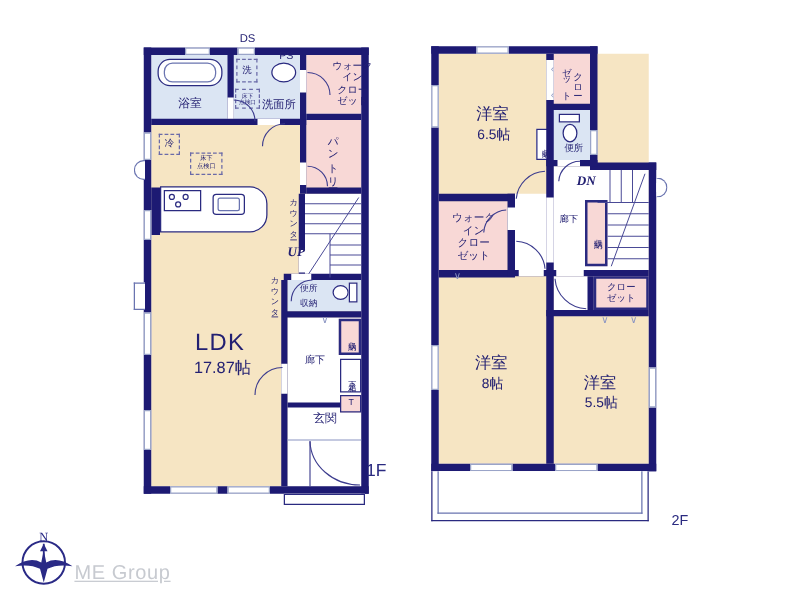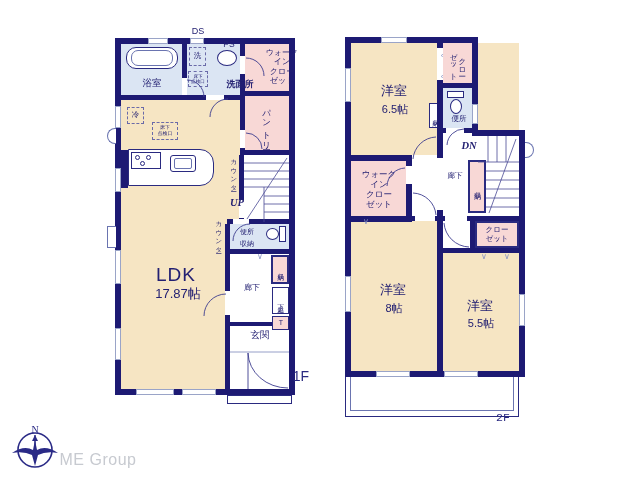--- a/index.html
+++ b/index.html
@@ -90,21 +90,21 @@
   <div class="dash" style="left:189px;top:47px;width:17px;height:19px;font-size:7.5px;"><span>洗</span></div>
   <div class="dash" style="left:188px;top:71px;width:20px;height:16px;font-size:4.6px;"><span>床下
 点検口</span></div>
   <div class="dash" style="left:127px;top:107px;width:17px;height:17px;font-size:7.5px;"><span>冷</span></div>
   <div class="dash" style="left:152px;top:122px;width:26px;height:18px;font-size:5px;"><span>床下
 点検口</span></div>
 
   <div class="lbl" style="left:198px;top:31px;font-size:9px;">DS</div>
   <div class="lbl" style="left:229px;top:44px;font-size:8.5px;">PS</div>
   <div class="lbl" style="left:152px;top:83px;font-size:9.5px;">浴室</div>
-  <div class="lbl" style="left:240px;top:84px;font-size:9px;font-weight:bold;">洗面所</div>
+  <div class="lbl" style="left:223px;top:84px;font-size:9px;">洗面所</div>
   <div class="lbl" style="left:282px;top:67px;font-size:8px;">ウォーク
 イン
 クロー
 ゼット</div>
   <div class="lbl v" style="left:267px;top:125px;font-size:8.5px;">パントリー</div>
   <div class="lbl v" style="left:234px;top:172px;font-size:6.5px;">カウンター</div>
   <div class="lbl serifI" style="left:237px;top:203px;font-size:10.5px;">UP</div>
   <div class="lbl v" style="left:219px;top:234px;font-size:6.5px;">カウンター</div>
   <div class="lbl" style="left:247px;top:232px;font-size:7px;">便所</div>
   <div class="lbl" style="left:247px;top:244px;font-size:7px;">収納</div>
@@ -178,21 +178,21 @@
   <div class="lbl" style="left:379px;top:189px;font-size:8.5px;">ウォーク
 イン
 クロー
 ゼット</div>
   <div class="lbl" style="left:497px;top:235px;font-size:7.5px;">クロー
 ゼット</div>
   <div class="lbl" style="left:393px;top:290px;font-size:13px;">洋室</div>
   <div class="lbl" style="left:394px;top:308px;font-size:11px;">8帖</div>
   <div class="lbl" style="left:480px;top:306px;font-size:13px;">洋室</div>
   <div class="lbl" style="left:481px;top:323px;font-size:11px;">5.5帖</div>
-  <div class="lbl" style="left:503px;top:418px;font-size:11.5px;color:#2a2a80;font-family:Liberation Mono, monospace;">2F</div>
+  <div class="lbl" style="left:544px;top:418px;font-size:11.5px;color:#2a2a80;">2F</div>
 
   <div class="mark" style="left:442px;top:55px;">‹</div>
   <div class="mark" style="left:442px;top:76px;">‹</div>
   <div class="mark" style="left:366px;top:221px;">∨</div>
   <div class="mark" style="left:484px;top:256px;">∨</div>
   <div class="mark" style="left:507px;top:256px;">∨</div>
   <div class="mark" style="left:260px;top:256px;">∨</div>
 
   <svg class="overlay" width="640" height="480" viewBox="0 0 640 480">
     <g stroke="#3c3c8e" stroke-width="0.9" fill="none">
@@ -241,15 +241,15 @@
     </g>
   </svg>
 
   <svg width="52" height="54" viewBox="0 0 52 54" style="position:absolute;left:9px;top:420px;">
     <circle cx="26" cy="30" r="17" stroke="#2a2a86" stroke-width="1.6" fill="none"></circle>
     <text x="26" y="13" text-anchor="middle" font-size="10" font-family="Liberation Serif, serif" fill="#2a2a86">N</text>
     <line x1="26" y1="15" x2="26" y2="36" stroke="#2a2a86" stroke-width="1.4"></line>
     <path d="M26 15 L23 21 L29 21 Z" fill="#2a2a86"></path>
     <path d="M3 33 Q15 25 24 30 L26 20 L28 30 Q37 25 49 33 Q37 31 29 35 L26 46 L23 35 Q15 31 3 33 Z" fill="#2a2a86"></path>
   </svg>
-  <div class="lbl" style="left:98px;top:460px;font-size:16px;color:#c7cad0;letter-spacing:0.5px;transform:translate(-50%,-50%);">ME Group</div>
+  <div class="lbl" style="left:98px;top:460px;font-size:16px;color:#c7cad0;letter-spacing:0.5px;transform:translate(-50%,-50%);text-decoration:underline;">ME Group</div>
 
 </div>
 
 </body></html>

